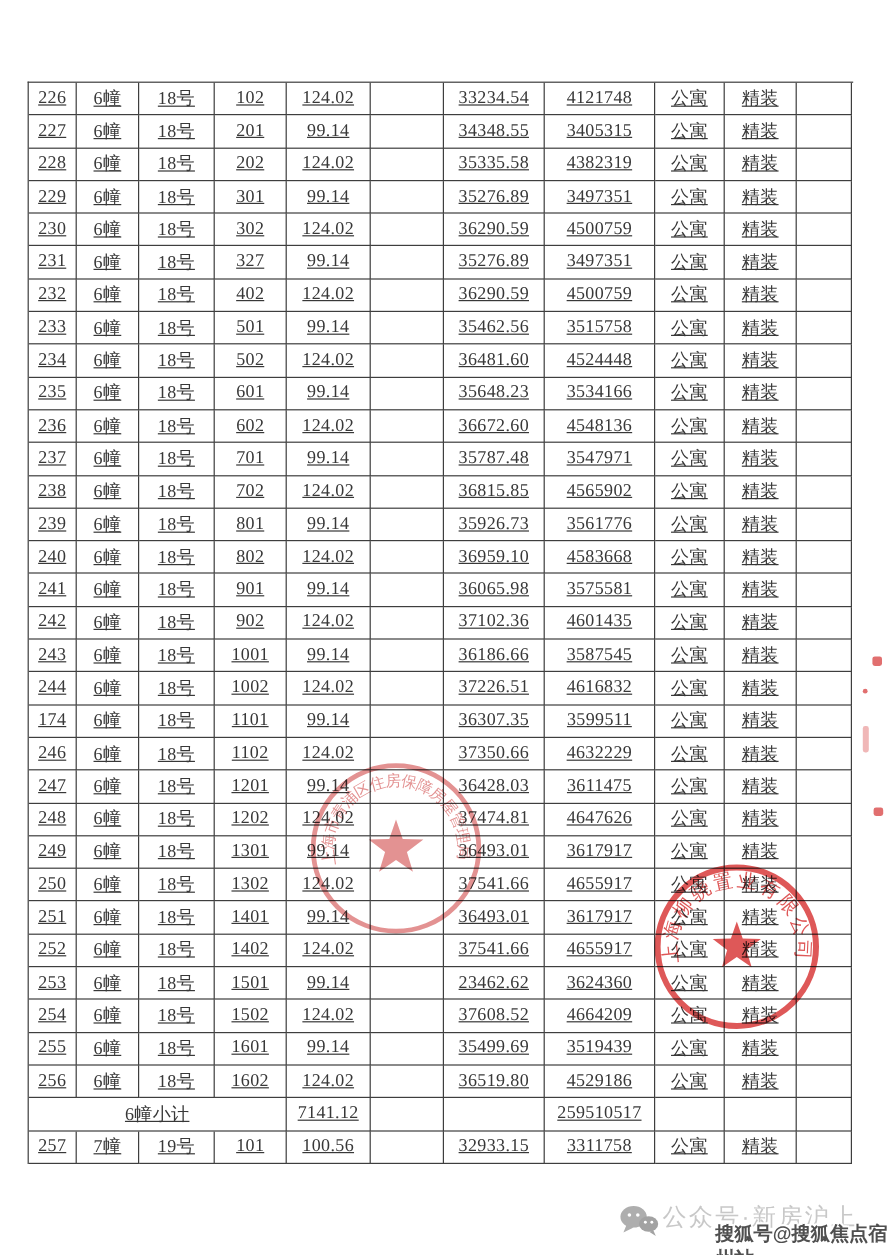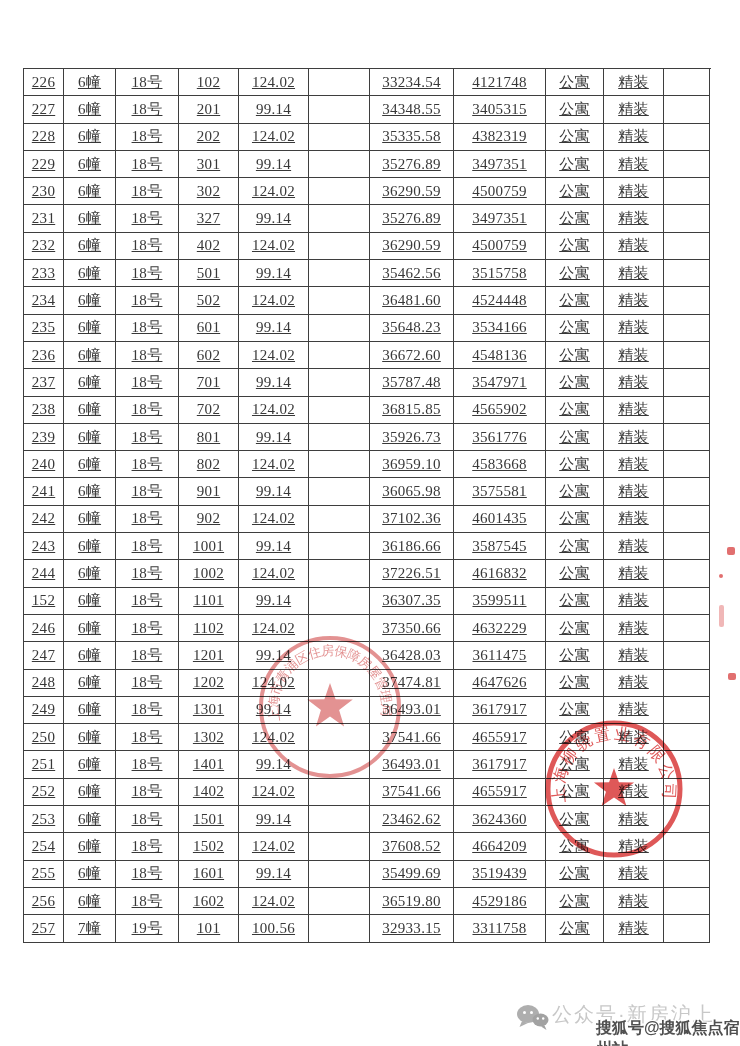--- a/index.html
+++ b/index.html
@@ -280,21 +280,21 @@
       <div class="cell">1002</div>
       <div class="cell">124.02</div>
       <div class="cell"></div>
       <div class="cell">37226.51</div>
       <div class="cell">4616832</div>
       <div class="cell">公寓</div>
       <div class="cell">精装</div>
       <div class="cell"></div>
     </div>
         <div class="trow">
-      <div class="cell">152</div>
+      <div class="cell">174</div>
       <div class="cell">6幢</div>
       <div class="cell">18号</div>
       <div class="cell">1101</div>
       <div class="cell">99.14</div>
       <div class="cell"></div>
       <div class="cell">36307.35</div>
       <div class="cell">3599511</div>
       <div class="cell">公寓</div>
       <div class="cell">精装</div>
       <div class="cell"></div>
@@ -437,20 +437,30 @@
       <div class="cell">124.02</div>
       <div class="cell"></div>
       <div class="cell">36519.80</div>
       <div class="cell">4529186</div>
       <div class="cell">公寓</div>
       <div class="cell">精装</div>
       <div class="cell"></div>
     </div>
       </div>
 
+    <div class="trow sub">
+      <div class="cell">6幢小计</div>
+      <div class="cell">7141.12</div>
+      <div class="cell"></div>
+      <div class="cell"></div>
+      <div class="cell">259510517</div>
+      <div class="cell"></div>
+      <div class="cell"></div>
+      <div class="cell"></div>
+    </div>
 
     <div id="rows-tail">
         <div class="trow">
       <div class="cell">257</div>
       <div class="cell">7幢</div>
       <div class="cell">19号</div>
       <div class="cell">101</div>
       <div class="cell">100.56</div>
       <div class="cell"></div>
       <div class="cell">32933.15</div>

